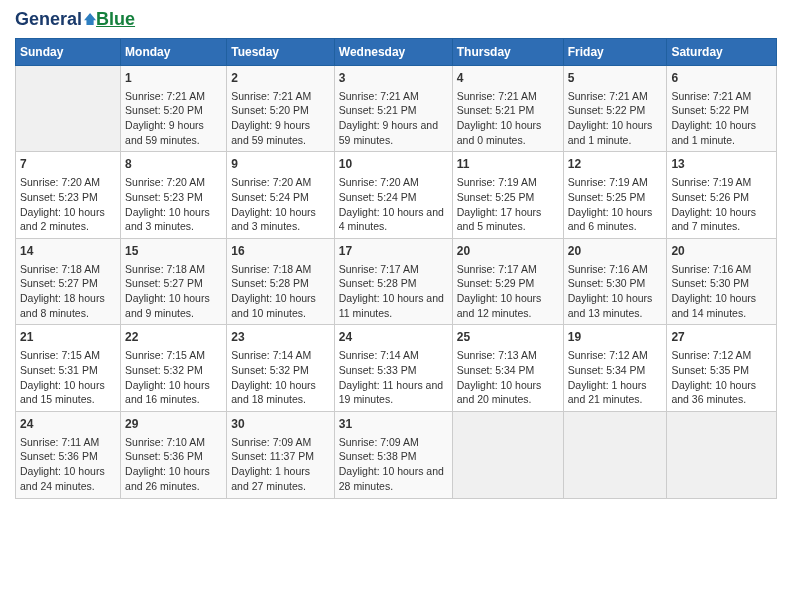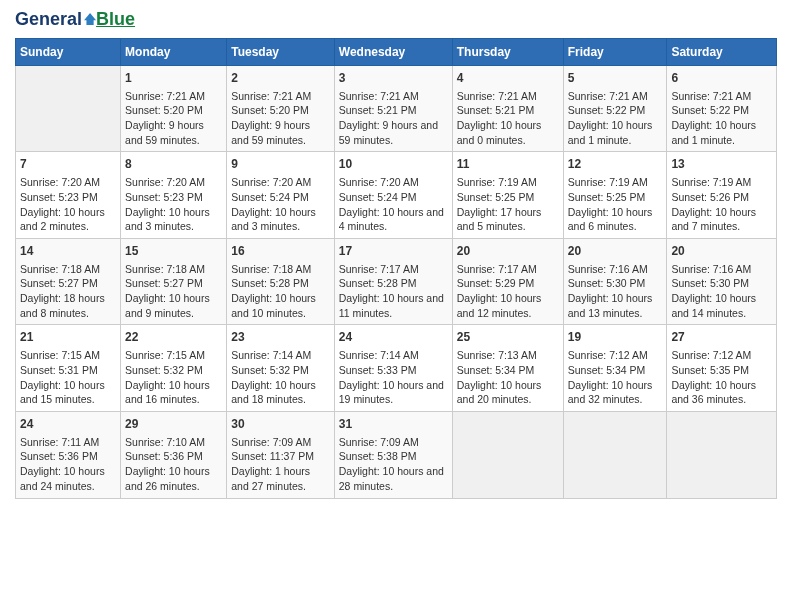--- a/index.html
+++ b/index.html
@@ -136,23 +136,23 @@
         <td><span class="day-number">16</span><span>Sunrise: 7:18 AM</span><br><span>Sunset: 5:28 PM</span><br><span>Daylight: 10 hours and 10 minutes.</span></td>
         <td><span class="day-number">17</span><span>Sunrise: 7:17 AM</span><br><span>Sunset: 5:28 PM</span><br><span>Daylight: 10 hours and 11 minutes.</span></td>
         <td><span class="day-number">20</span><span>Sunrise: 7:17 AM</span><br><span>Sunset: 5:29 PM</span><br><span>Daylight: 10 hours and 12 minutes.</span></td>
         <td><span class="day-number">20</span><span>Sunrise: 7:16 AM</span><br><span>Sunset: 5:30 PM</span><br><span>Daylight: 10 hours and 13 minutes.</span></td>
         <td><span class="day-number">20</span><span>Sunrise: 7:16 AM</span><br><span>Sunset: 5:30 PM</span><br><span>Daylight: 10 hours and 14 minutes.</span></td>
       </tr>
       <tr>
         <td><span class="day-number">21</span><span>Sunrise: 7:15 AM</span><br><span>Sunset: 5:31 PM</span><br><span>Daylight: 10 hours and 15 minutes.</span></td>
         <td><span class="day-number">22</span><span>Sunrise: 7:15 AM</span><br><span>Sunset: 5:32 PM</span><br><span>Daylight: 10 hours and 16 minutes.</span></td>
         <td><span class="day-number">23</span><span>Sunrise: 7:14 AM</span><br><span>Sunset: 5:32 PM</span><br><span>Daylight: 10 hours and 18 minutes.</span></td>
-        <td><span class="day-number">24</span><span>Sunrise: 7:14 AM</span><br><span>Sunset: 5:33 PM</span><br><span>Daylight: 10 hours and 19 minutes.</span></td>
+        <td><span class="day-number">24</span><span>Sunrise: 7:14 AM</span><br><span>Sunset: 5:33 PM</span><br><span>Daylight: 11 hours and 19 minutes.</span></td>
         <td><span class="day-number">25</span><span>Sunrise: 7:13 AM</span><br><span>Sunset: 5:34 PM</span><br><span>Daylight: 10 hours and 20 minutes.</span></td>
-        <td><span class="day-number">19</span><span>Sunrise: 7:12 AM</span><br><span>Sunset: 5:34 PM</span><br><span>Daylight: 10 hours and 32 minutes.</span></td>
+        <td><span class="day-number">19</span><span>Sunrise: 7:12 AM</span><br><span>Sunset: 5:34 PM</span><br><span>Daylight: 1 hours and 21 minutes.</span></td>
         <td><span class="day-number">27</span><span>Sunrise: 7:12 AM</span><br><span>Sunset: 5:35 PM</span><br><span>Daylight: 10 hours and 36 minutes.</span></td>
       </tr>
       <tr>
         <td><span class="day-number">24</span><span>Sunrise: 7:11 AM</span><br><span>Sunset: 5:36 PM</span><br><span>Daylight: 10 hours and 24 minutes.</span></td>
         <td><span class="day-number">29</span><span>Sunrise: 7:10 AM</span><br><span>Sunset: 5:36 PM</span><br><span>Daylight: 10 hours and 26 minutes.</span></td>
         <td><span class="day-number">30</span><span>Sunrise: 7:09 AM</span><br><span>Sunset: 11:37 PM</span><br><span>Daylight: 1 hours and 27 minutes.</span></td>
         <td><span class="day-number">31</span><span>Sunrise: 7:09 AM</span><br><span>Sunset: 5:38 PM</span><br><span>Daylight: 10 hours and 28 minutes.</span></td>
         <td class="empty-cell"></td>
         <td class="empty-cell"></td>
         <td class="empty-cell"></td>

